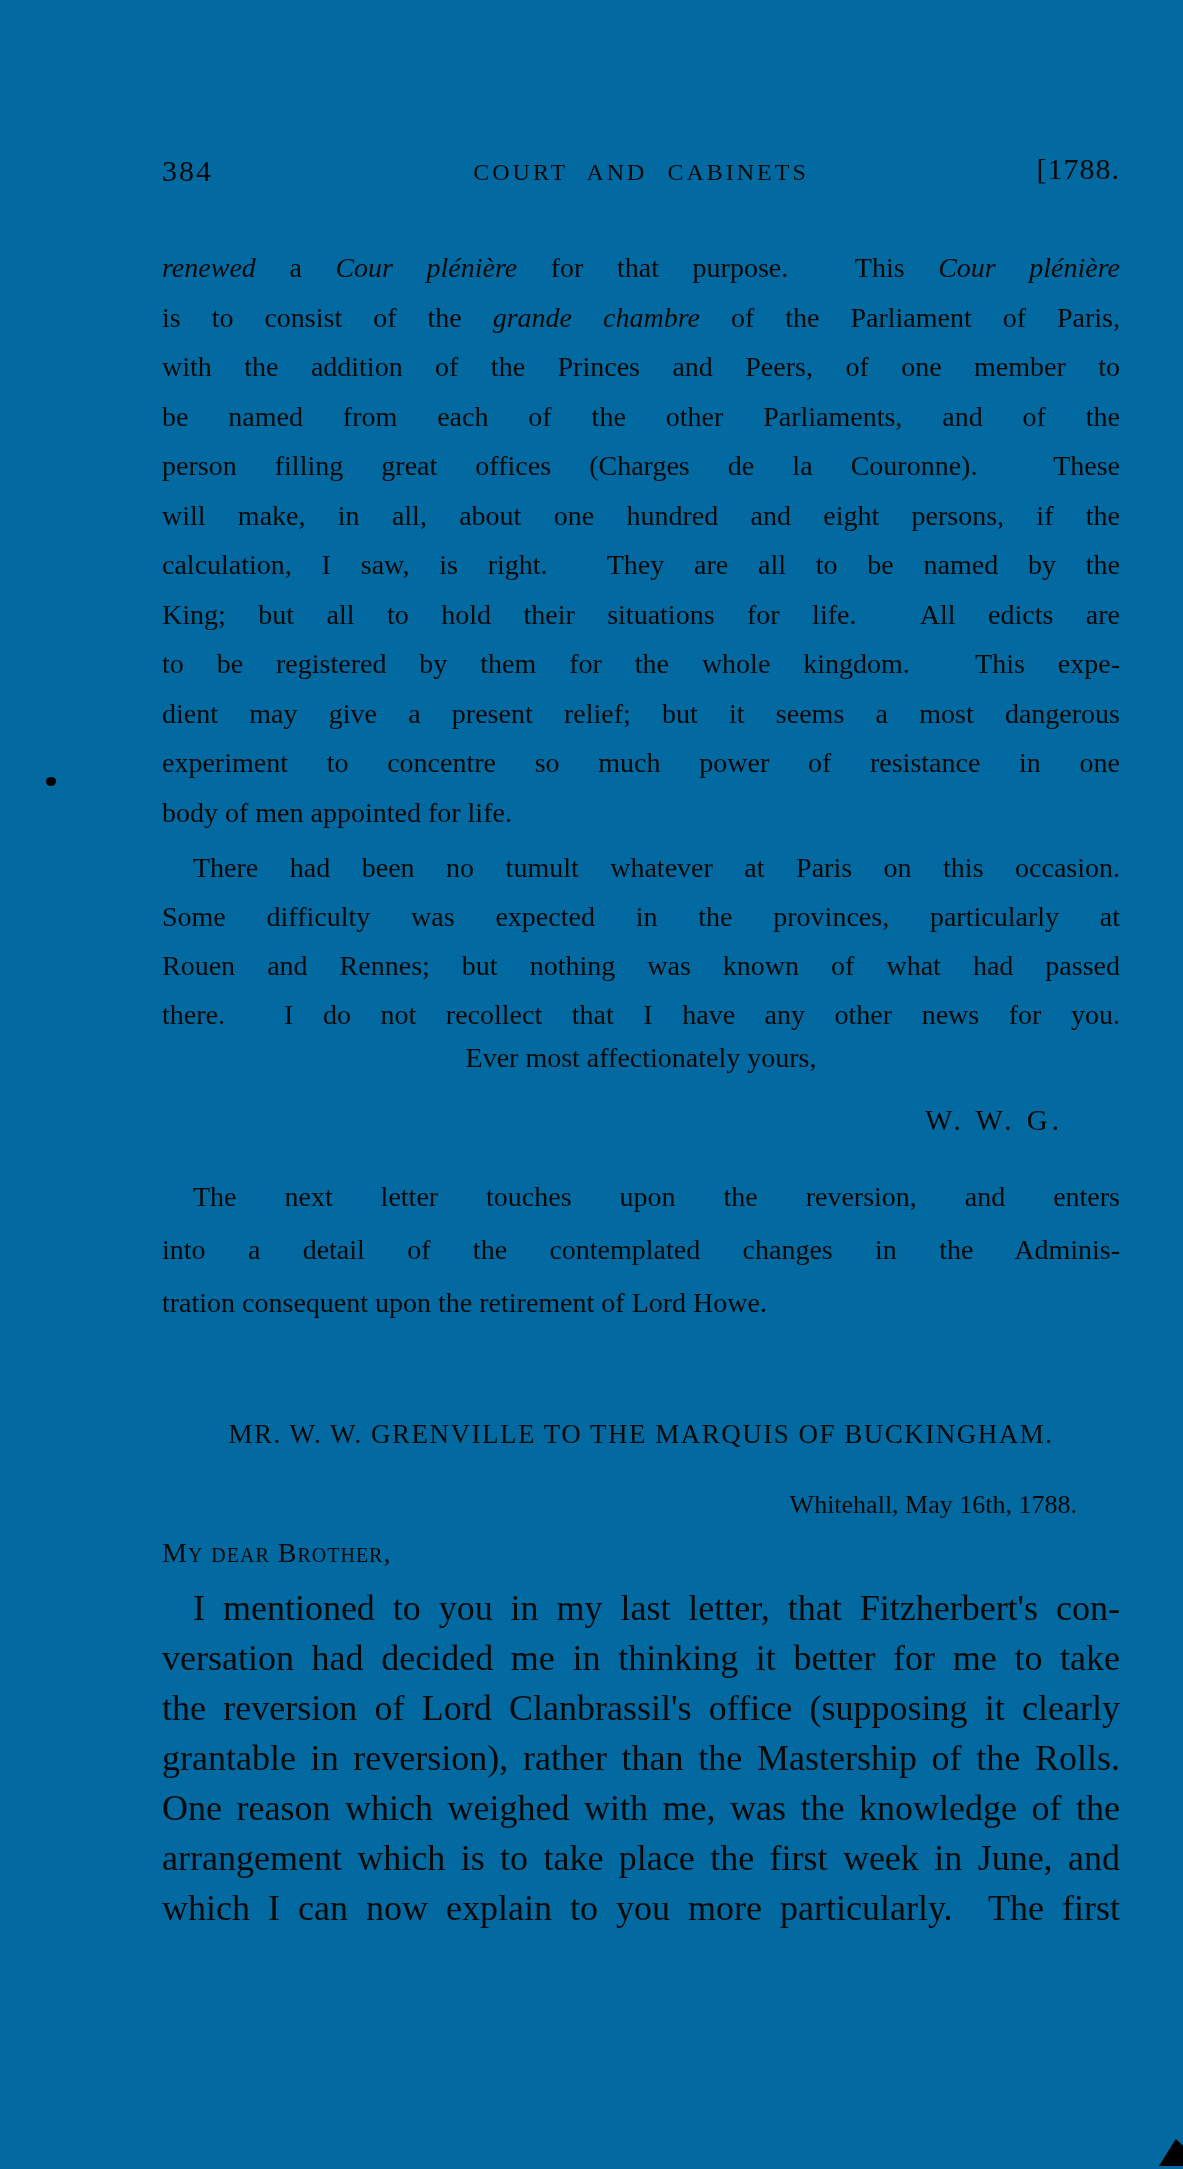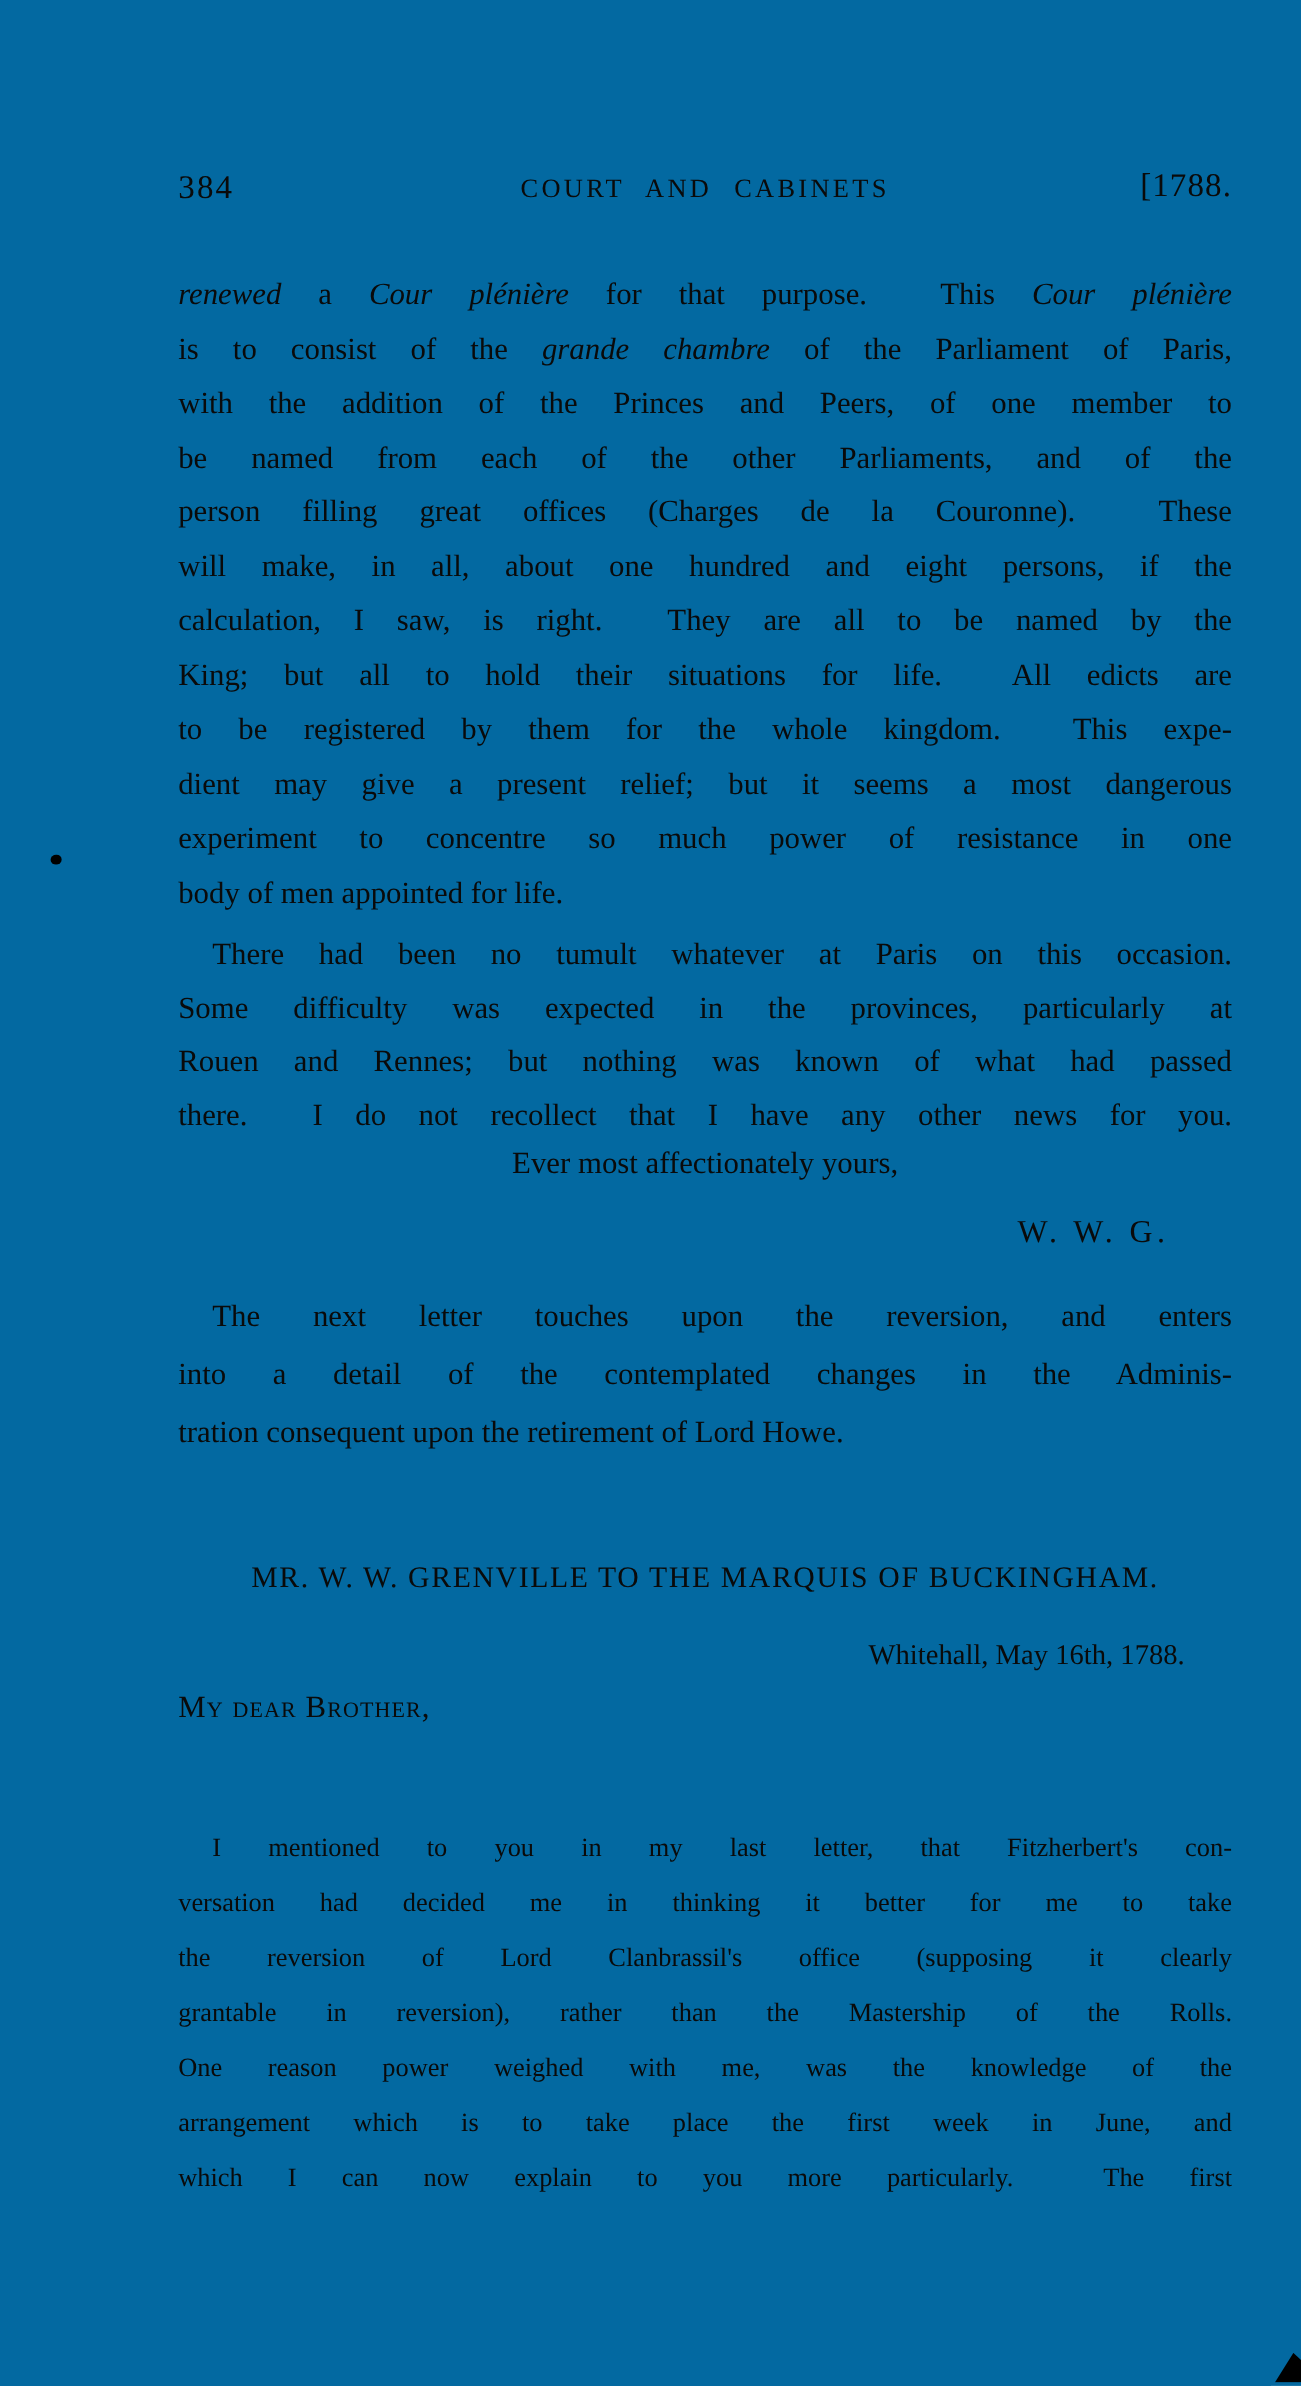--- a/index.html
+++ b/index.html
@@ -55,21 +55,21 @@
     letter-spacing: 1.5px; white-space: nowrap;
   }
   .dateline {
     top: 1490px; font-size: 26px; text-align: right;
     padding-right: 43px; box-sizing: border-box;
   }
   .salutation {
     top: 1537px; font-size: 28px;
     font-variant: small-caps; letter-spacing: 1px;
   }
-  .letter-para { top: 1655px; font-size: 24px; line-height: 50px; }
+  .letter-para { top: 1583px; font-size: 36px; line-height: 50px; }
 
   
   .margin-dot {
     left: 46px; top: 777px; width: 10px; height: 9px;
     background: #000; border-radius: 50% 45% 50% 50%;
   }
   .corner-mark {
     right: 0; bottom: 3px; width: 24px; height: 27px;
     background: #000;
     clip-path: polygon(70% 0, 100% 25%, 100% 100%, 0 100%);
@@ -123,21 +123,21 @@
 
   <div class="abs textblock dateline">Whitehall, May 16th, 1788.</div>
 
   <div class="abs textblock salutation">My dear Brother,</div>
 
   <div class="abs textblock letter-para indent-first">
       <div class="line">I mentioned to you in my last letter, that Fitzherbert's con-</div>
       <div class="line">versation had decided me in thinking it better for me to take</div>
       <div class="line">the reversion of Lord Clanbrassil's office (supposing it clearly</div>
       <div class="line">grantable in reversion), rather than the Mastership of the Rolls.</div>
-      <div class="line">One reason power weighed with me, was the knowledge of the</div>
+      <div class="line">One reason which weighed with me, was the knowledge of the</div>
       <div class="line">arrangement which is to take place the first week in June, and</div>
       <div class="line">which I can now explain to you more particularly.  The first</div>
     </div>
 
   <div class="abs margin-dot"></div>
   <div class="abs corner-mark"></div>
 
 </div>
 
 </body></html>

